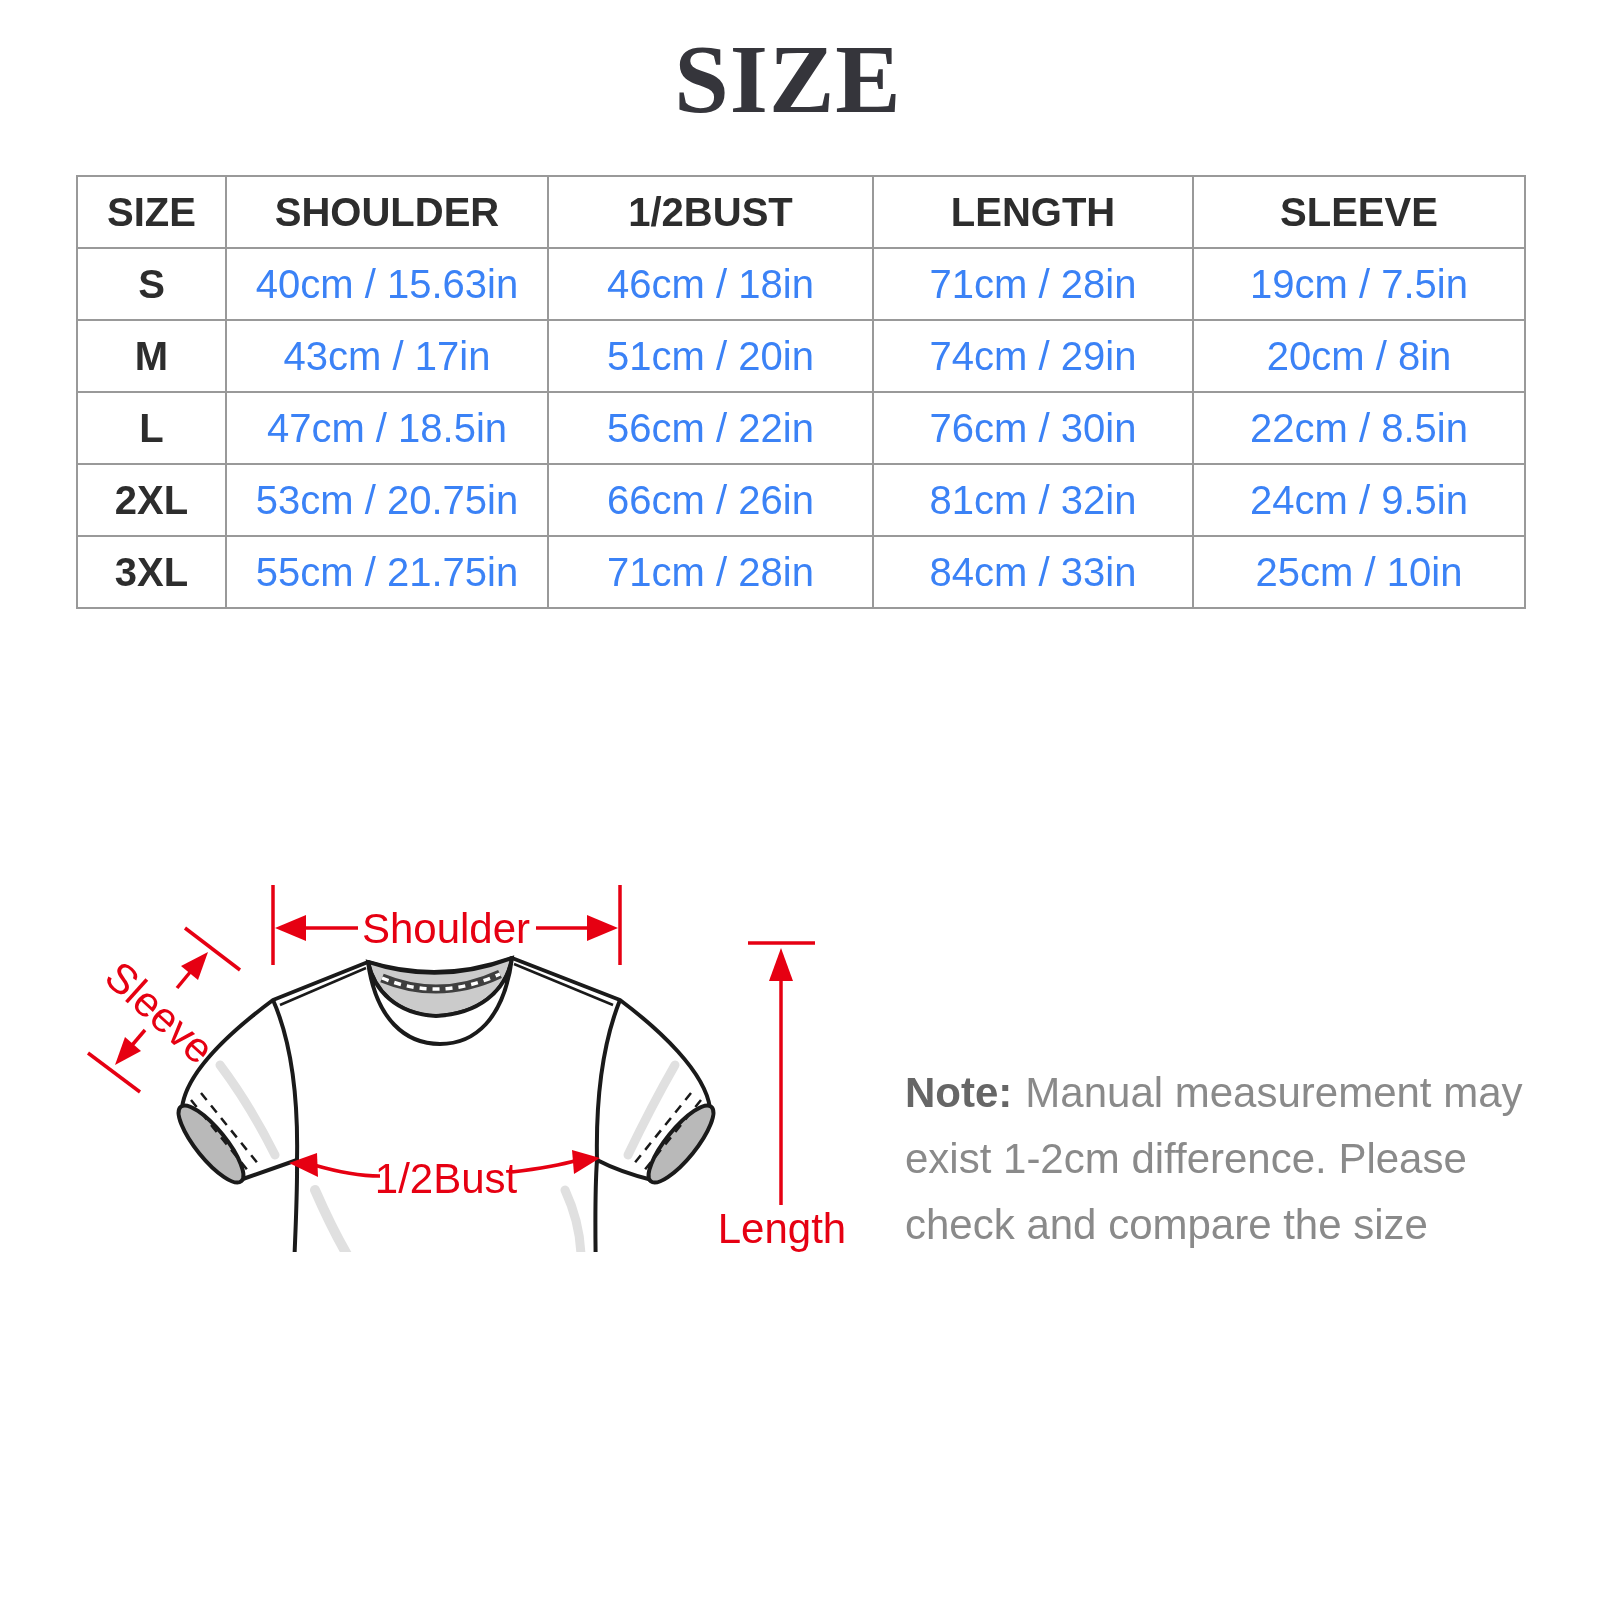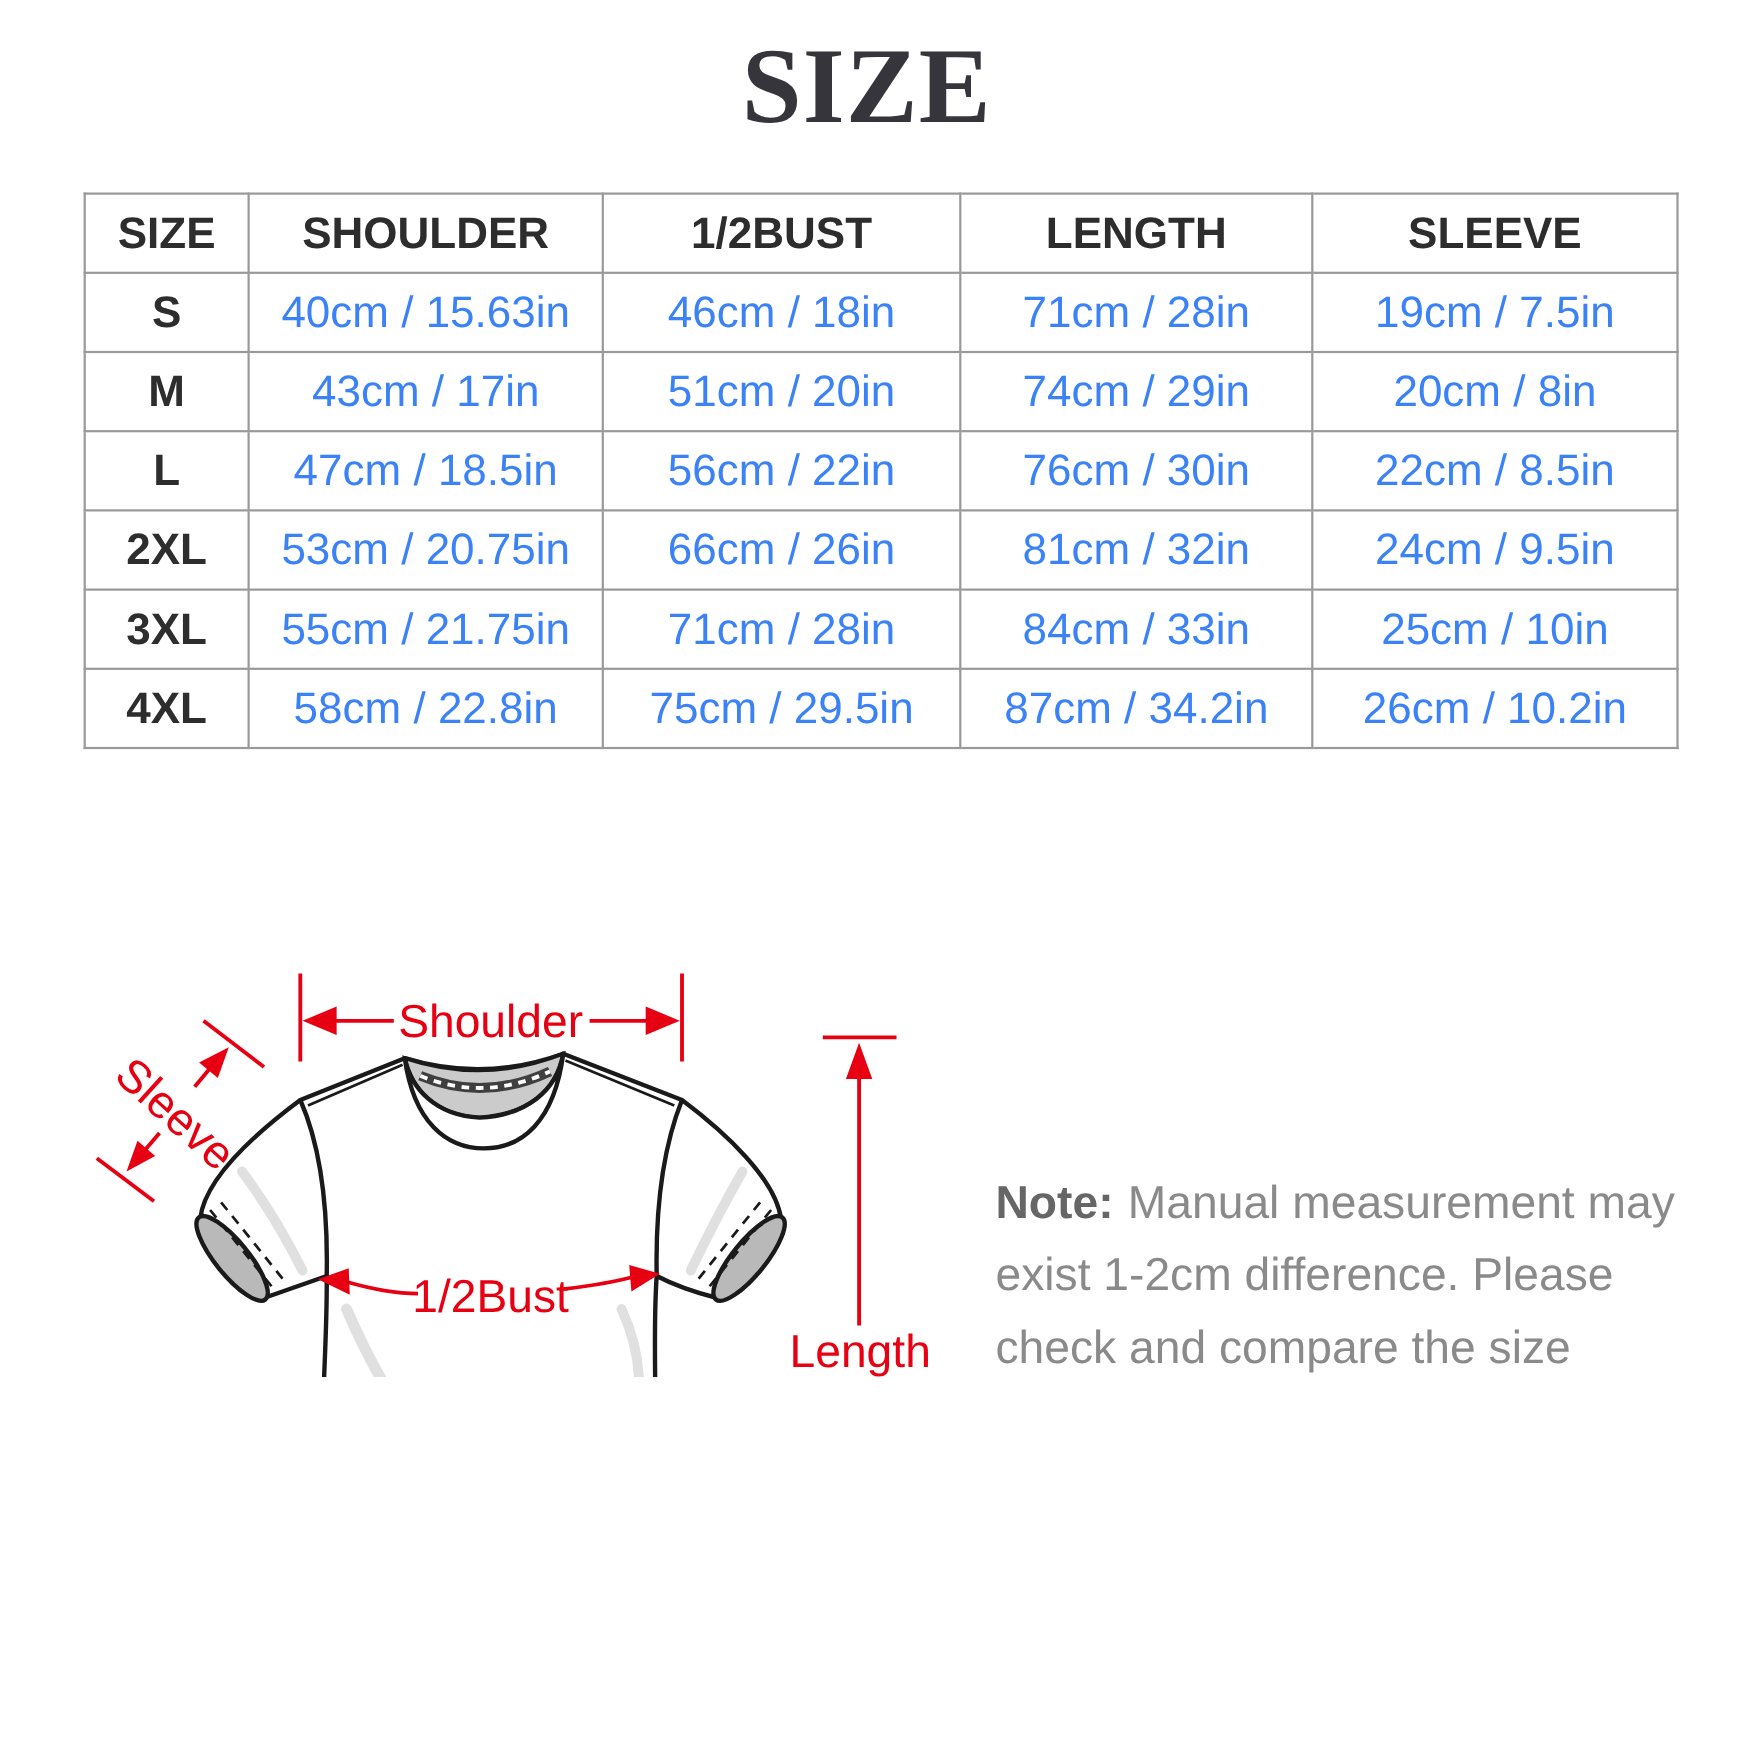--- a/index.html
+++ b/index.html
@@ -77,27 +77,20 @@
           <td>66cm / 26in</td>
           <td>81cm / 32in</td>
           <td>24cm / 9.5in</td>
         </tr>
         <tr>
           <td class="size-col">3XL</td>
           <td>55cm / 21.75in</td>
           <td>71cm / 28in</td>
           <td>84cm / 33in</td>
           <td>25cm / 10in</td>
-        </tr>
-        <tr>
-          <td class="size-col">4XL</td>
-          <td>58cm / 22.8in</td>
-          <td>75cm / 29.5in</td>
-          <td>87cm / 34.2in</td>
-          <td>26cm / 10.2in</td>
         </tr>
       </tbody>
   </table>
 
   <svg id="diagram-svg" viewBox="0 0 820 740" xmlns="http://www.w3.org/2000/svg">
 
     <g>
 
       <path d="M 213,140 L 308,102 Q 380,124 452,98 L 560,140
                C 600,170 645,212 650,248 L 592,320 Q 560,312 537,300

